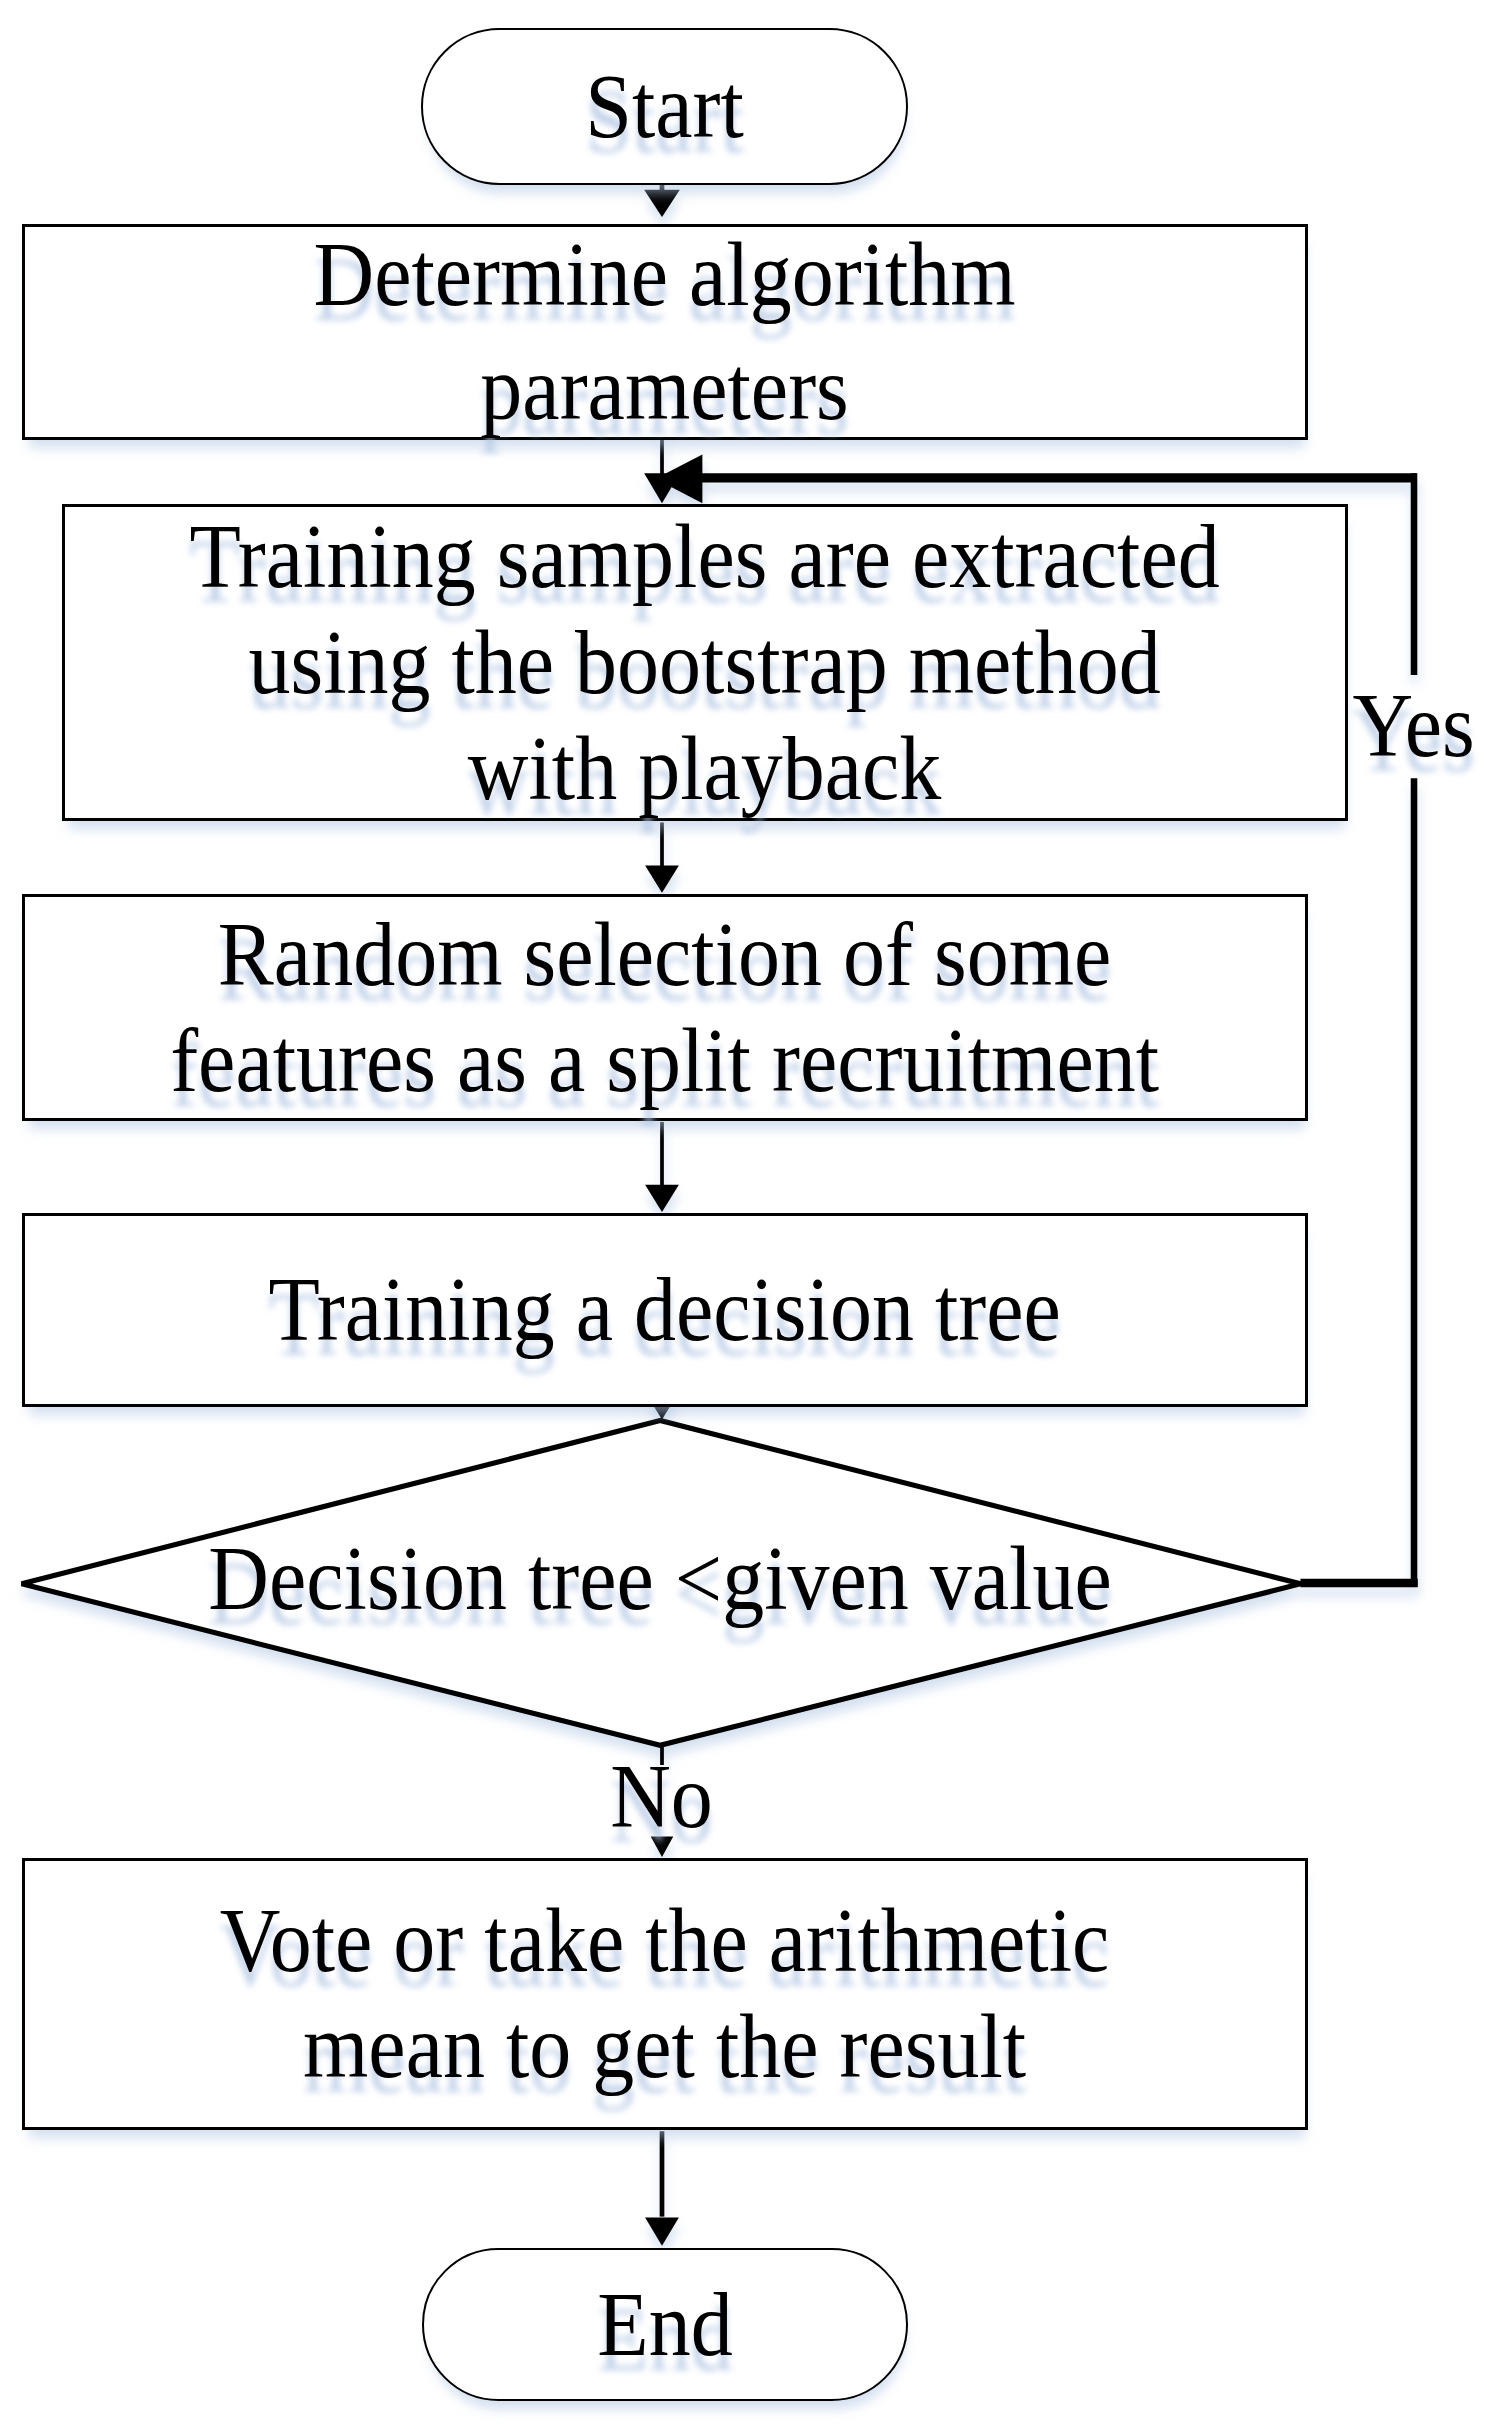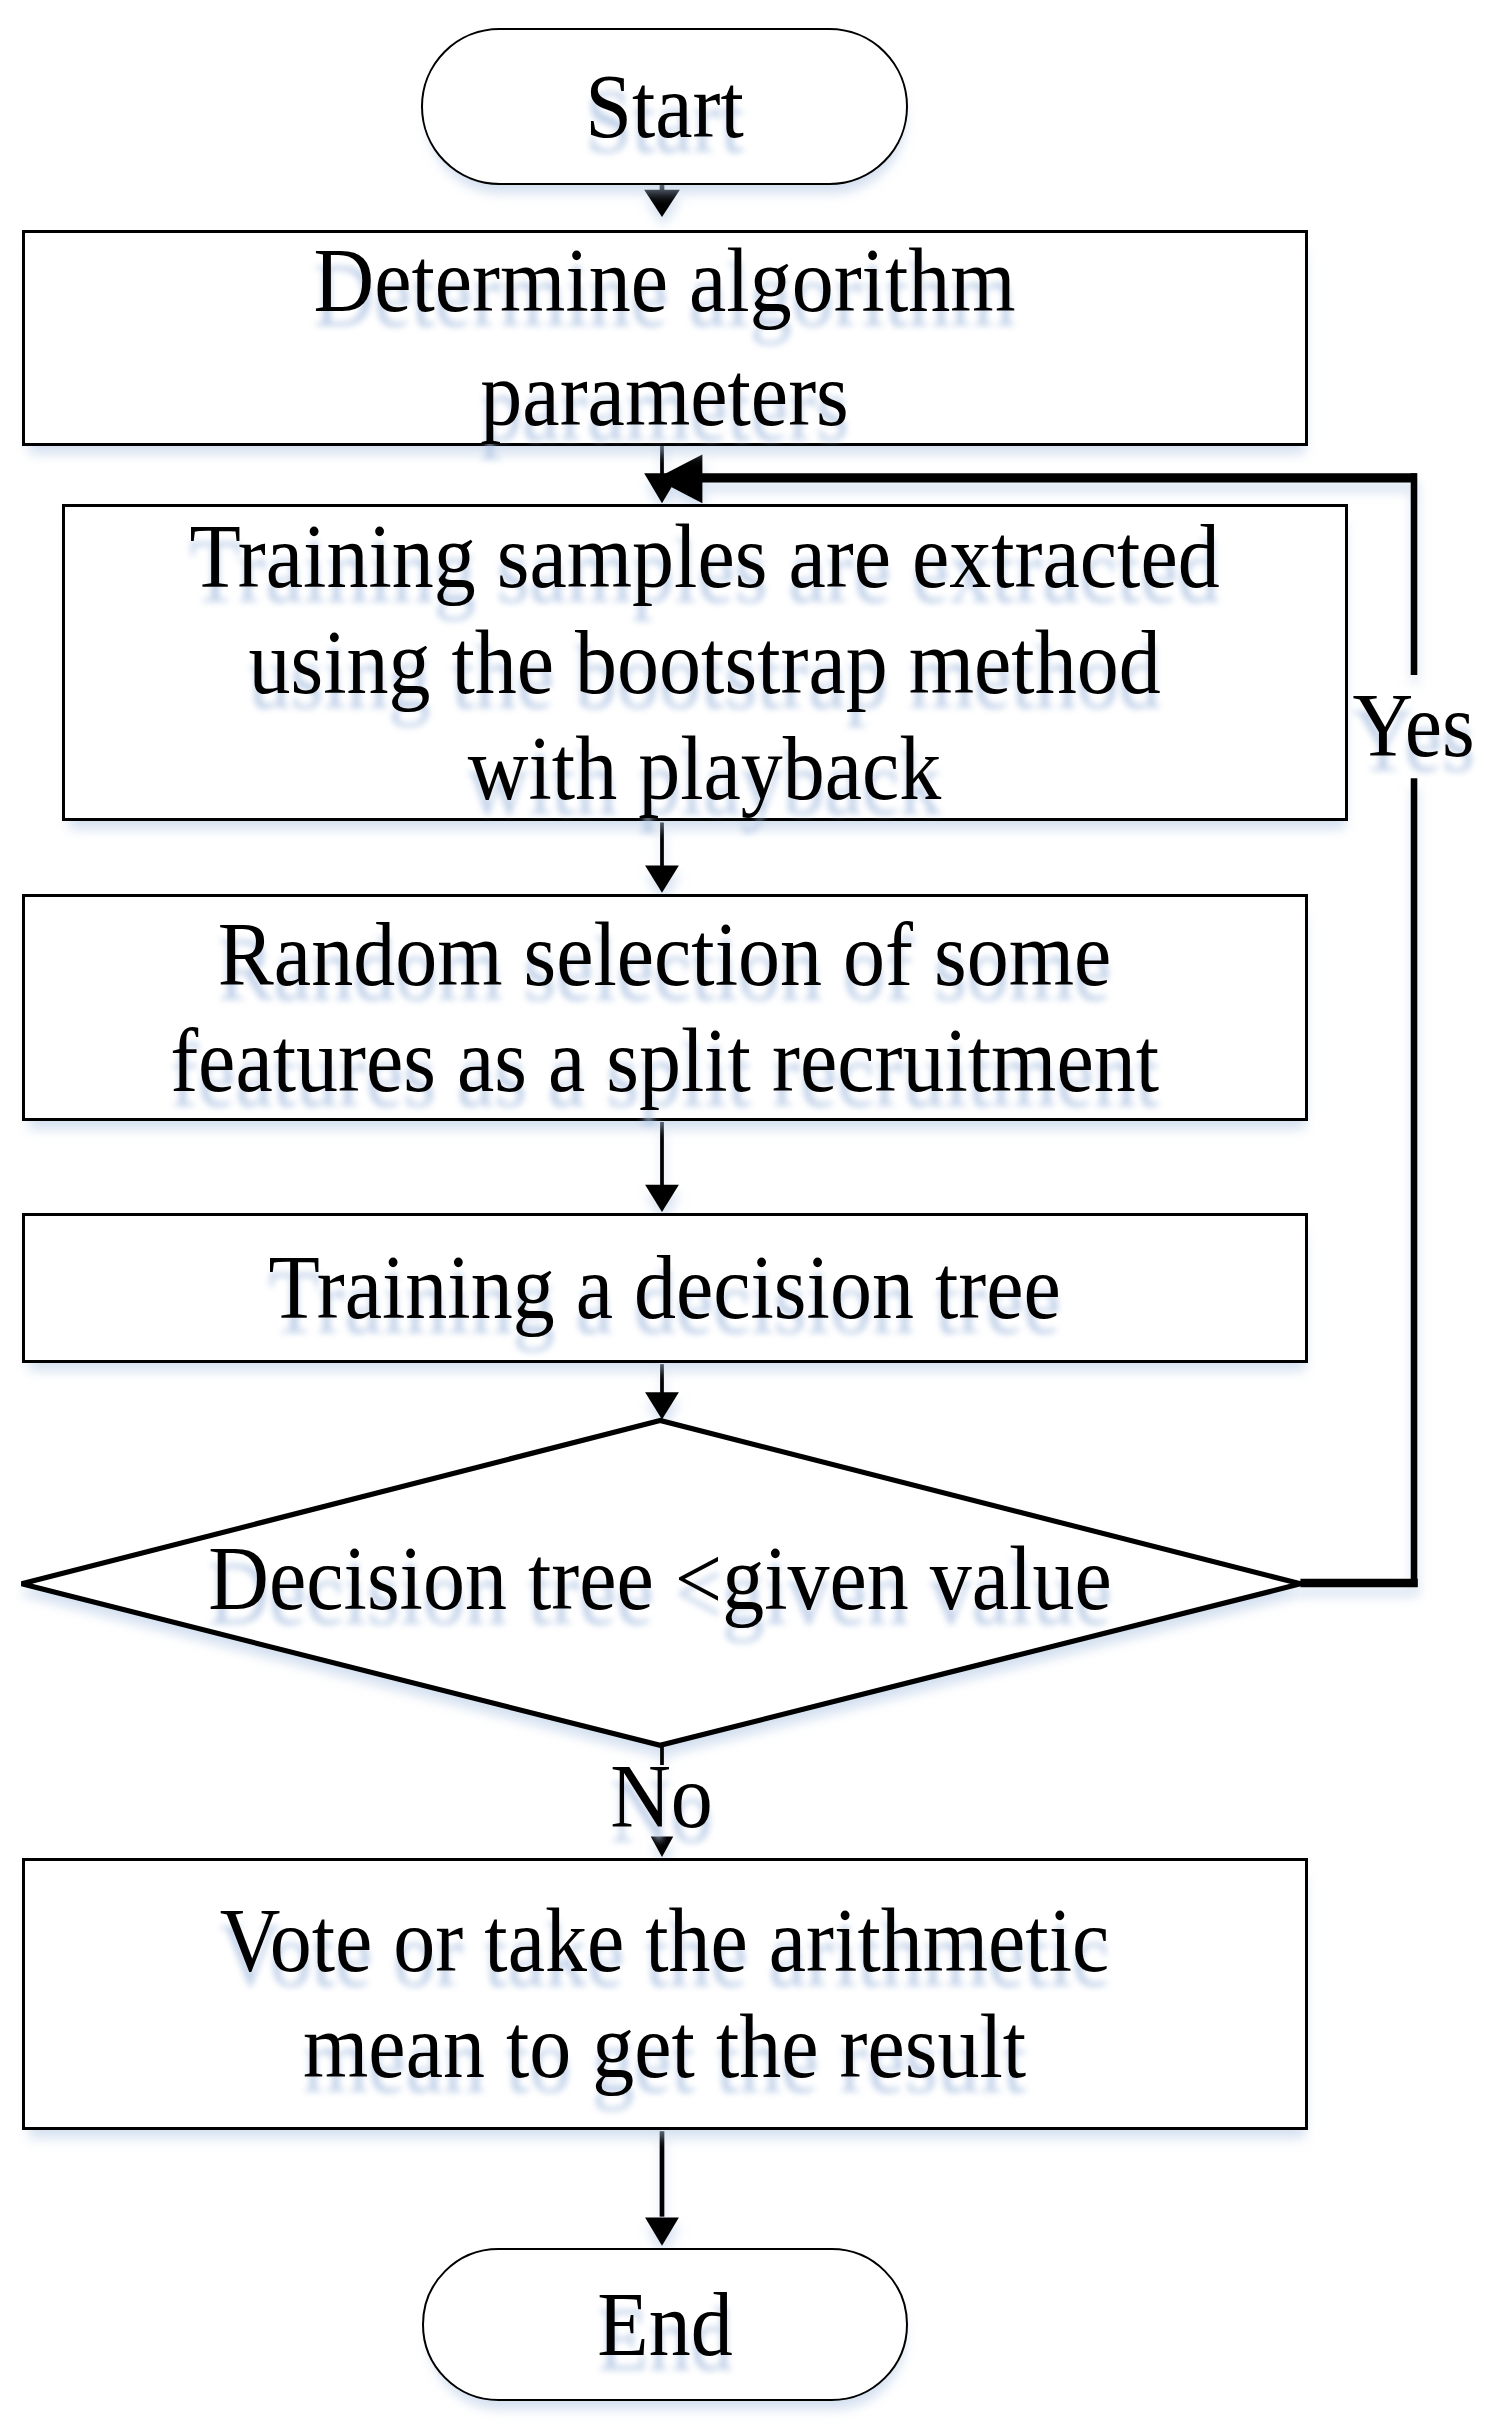--- a/index.html
+++ b/index.html
@@ -48,24 +48,24 @@
     text-shadow: 0 14px 6.6px rgba(173,195,226,0.75);
   }
   .floating-text {
     position: absolute;
     text-align: center;
     font-size: 84px;
     background: transparent;
   }
   
   .pos-start  { left: 421px;  top: 28px;   width: 487px;  height: 157px; }
-  .pos-p1     { left: 21.6px;   top: 230px;  width: 1286px; height: 216px; gap: 8px; }
+  .pos-p1     { left: 21.6px;   top: 224px;  width: 1286px; height: 216px; gap: 8px; }
   .pos-p2     { left: 21.6px;   top: 504px;  width: 1286px; height: 317px; margin-left: 40px; }
   .pos-p3     { left: 21.6px;   top: 894px;  width: 1286px; height: 227px; }
-  .pos-p4     { left: 21.6px;   top: 1213px; width: 1286px; height: 150px; }
+  .pos-p4     { left: 21.6px;   top: 1213px; width: 1286px; height: 194px; }
   .pos-p5     { left: 21.6px;   top: 1858px; width: 1286px; height: 272px; }
   .pos-end    { left: 422px;  top: 2248px; width: 486px;  height: 153px; }
   .pos-dtext  { left: 97px;  top: 1526px; width: 1126px; height: 106px; line-height: 106px; }
   .pos-yes    { left: 1301px; top: 670px;  width: 225px;  height: 111px; line-height: 111px; }
   .pos-no     { left: 549px;  top: 1744px; width: 225px;  height: 105px; line-height: 105px; }
 </style>
 </head>
 <body>
 
 <div class="canvas">

